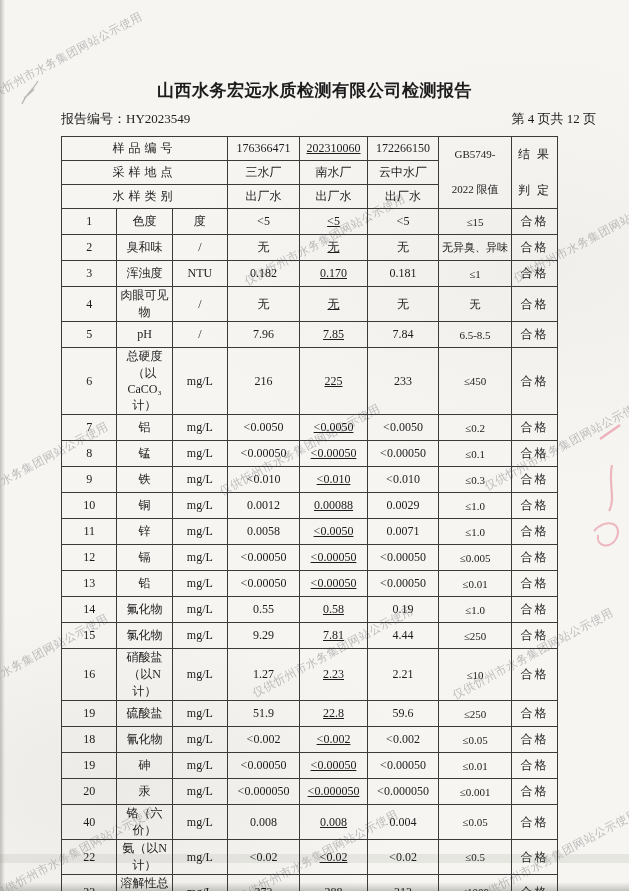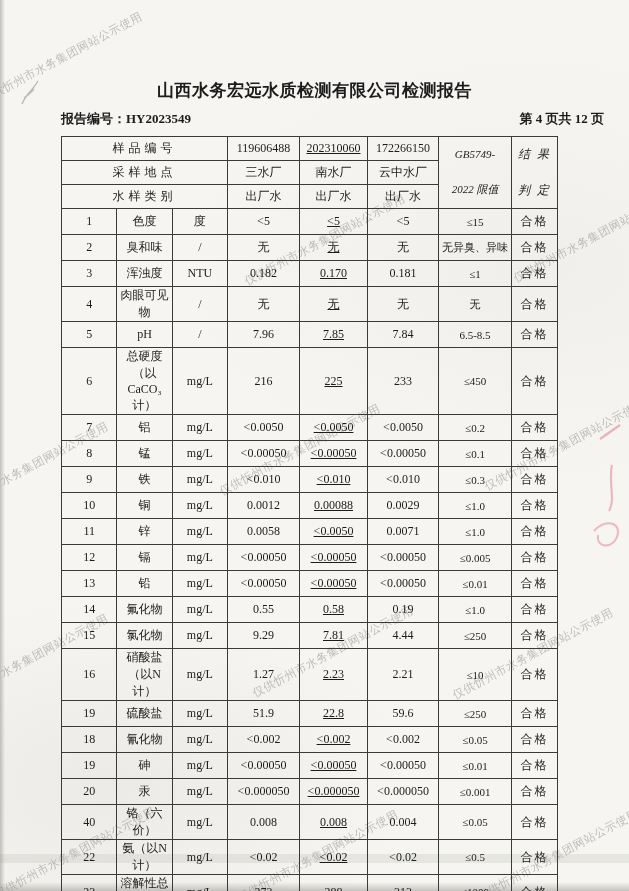--- a/index.html
+++ b/index.html
@@ -23,23 +23,23 @@
     font-size:11.5px;letter-spacing:.5px;
     color:rgba(120,120,120,.45);
     pointer-events:none;
   }
   
   .title{
     position:absolute;top:79px;left:0;width:100%;
     text-align:center;font-size:17px;font-weight:bold;letter-spacing:.5px;
   }
   .meta{
-    position:absolute;top:110px;left:61px;right:25px;
+    position:absolute;top:110px;left:61px;right:33px;
     display:flex;justify-content:space-between;align-items:flex-start;
-    font-size:13px;font-weight:bold;
+    font-size:13px;font-weight:normal;
   }
   
   table.report{
     position:absolute;left:61px;top:136px;
     width:497px;border-collapse:collapse;table-layout:fixed;
     font-size:12px;
   }
   table.report td{
     border:1px solid #3a3a3a;
     text-align:center;vertical-align:middle;
@@ -49,21 +49,21 @@
   tr.hrow td{height:23px;}
   td.c-no{width:26px;}
   td.c-name{width:116px;text-align:left;padding-left:7px;}
   td.c-unit{width:32px;}
   td.c-v1{width:69px;}
   td.c-v2{width:65px;text-decoration:underline;}
   td.c-v3{width:68px;}
   td.c-limit{width:70px;font-size:11px;}
   td.c-result{width:43px;letter-spacing:2px;}
   td.h-label{letter-spacing:4px;}
-  td.h-merge{padding:0;font-style:italic;}
+  td.h-merge{padding:0;}
   .vsplit{display:flex;flex-direction:column;justify-content:space-around;height:71px;}
   .marks,.pencil{position:absolute;pointer-events:none;}
   .edge-left{position:absolute;left:0;top:0;width:5px;height:100%;
     background:linear-gradient(to right, rgba(150,148,142,.55), rgba(150,148,142,0));}
   .edge-bottom{position:absolute;left:0;bottom:0;width:100%;height:9px;
     background:linear-gradient(to top, rgba(148,146,140,.5), rgba(148,146,140,0));}
   .band{position:absolute;left:0;top:854px;width:100%;height:9px;
     background:rgba(192,190,184,.28);}
 </style>
 </head>
@@ -103,21 +103,21 @@
     <span>
       <span>报告编号：</span><span>HY2023549</span>
     </span>
     <span>第 4 页共 12 页</span>
   </div>
 
   <table class="report">
     <tbody>
       <tr class="hrow">
         <td colspan="3" class="h-label">样品编号</td>
-        <td class="c-v1">119606488</td>
+        <td class="c-v1">176366471</td>
         <td class="c-v2">202310060</td>
         <td class="c-v3">172266150</td>
         <td rowspan="3" class="c-limit h-merge">
           <div class="vsplit">
             <span>GB5749-</span>
             <span>2022 限值</span>
           </div>
         </td>
         <td rowspan="3" class="c-result h-merge">
           <div class="vsplit">

